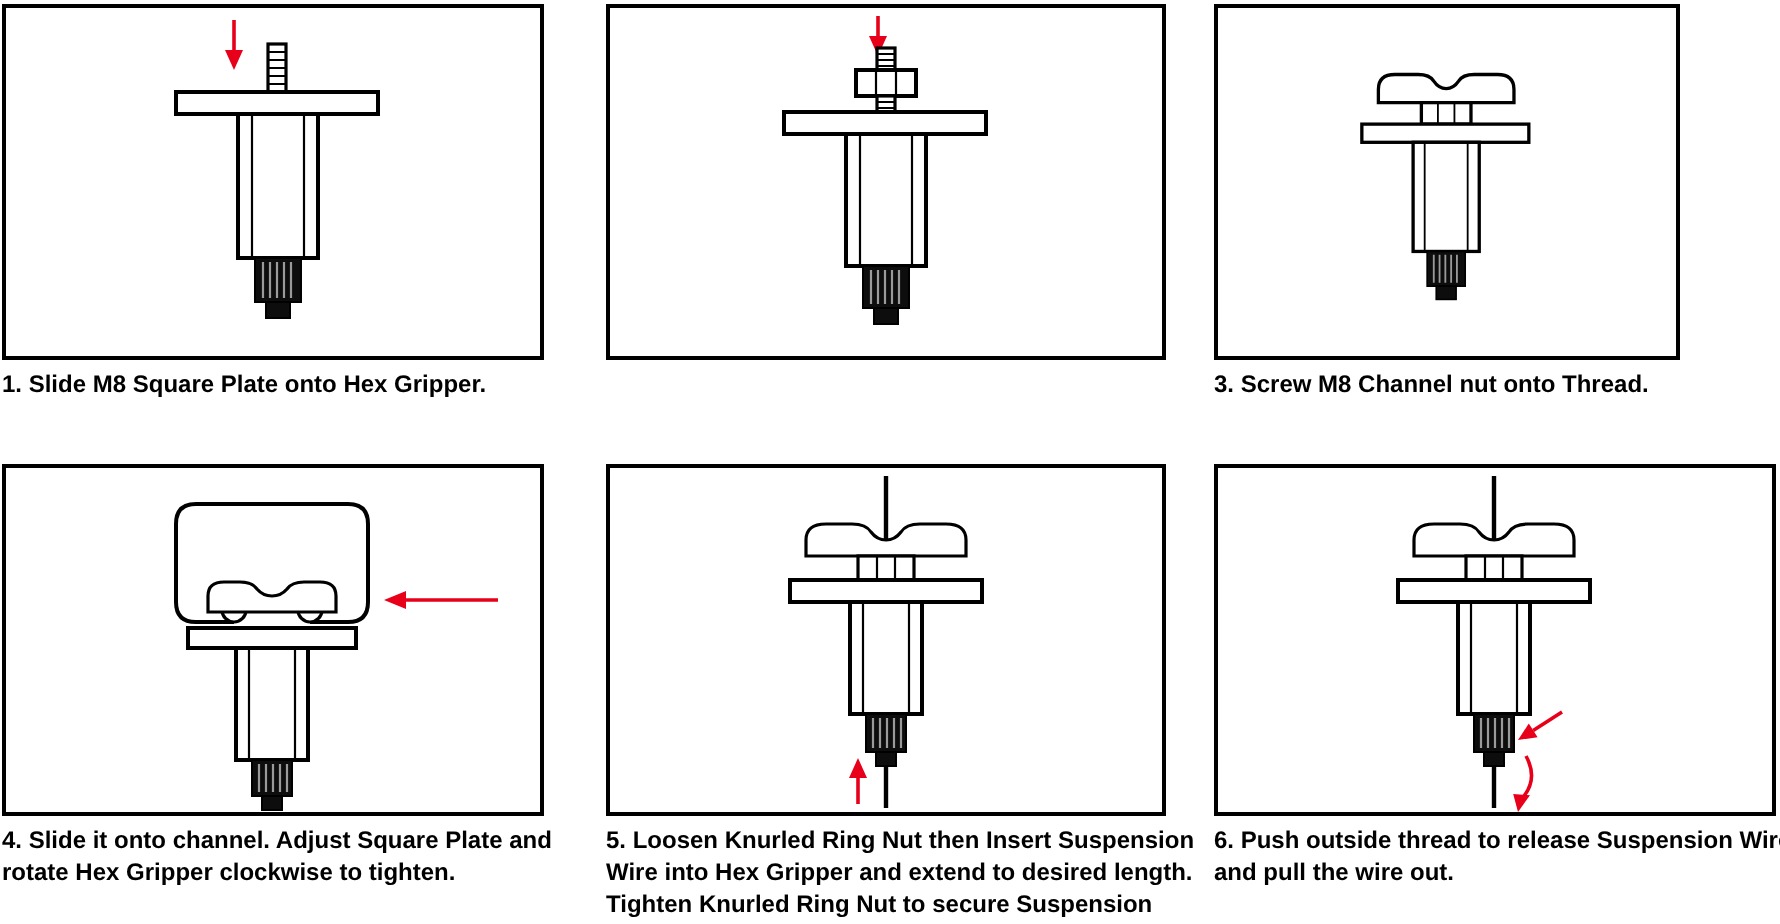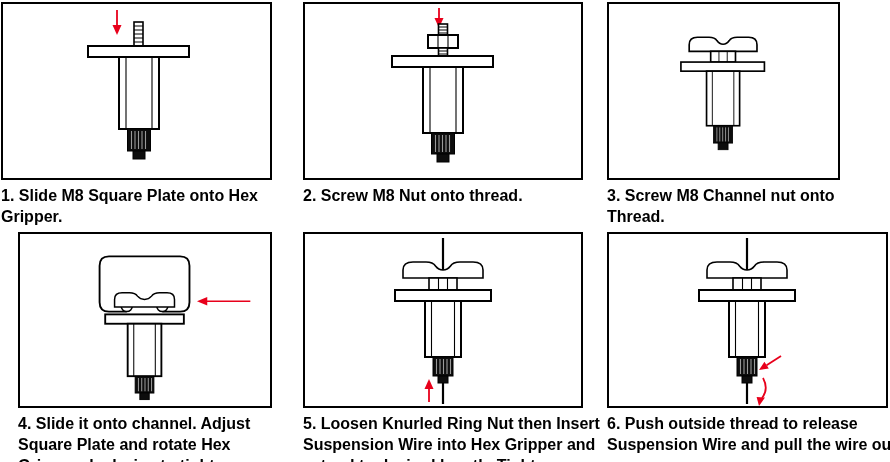--- a/index.html
+++ b/index.html
@@ -16,21 +16,21 @@
   .panel { position: absolute; margin: 0; }
   .box {
     width: 100%;
     border: 2px solid #000;
     background: #fff;
   }
   .box svg { display: block; width: 100%; height: 100%; }
   .caption {
     width: calc(100% + 18px);
     margin: 5px 0 0 0;
-    font-size: 16px;
+    font-size: 12px;
     font-weight: 600;
     line-height: 1.32;
     color: #000;
   }
   
   .part   { fill: #fff; stroke: #000; stroke-width: 1.6; }
   .thick  { stroke-width: 2; }
   .thin   { fill: none; stroke: #000; stroke-width: 1.1; }
   .hatch  { fill: none; stroke: #000; stroke-width: 1; }
   .wire   { fill: none; stroke: #000; stroke-width: 2.2; }
@@ -94,21 +94,20 @@
           <rect class="part thick" x="118" y="63" width="40" height="66"></rect>
           <path class="thin" d="M125 63 V129 M151 63 V129"></path>
         </g>
         <g>
           <rect class="knurl" x="126.5" y="129" width="23" height="21"></rect>
           <path class="kstripe" d="M130.5 131 V148 M134 131 V148 M137.5 131 V148 M141 131 V148 M144.5 131 V148"></path>
           <rect class="knurl" x="132" y="150" width="12" height="8"></rect>
         </g>
       </svg>
     </div>
-    <figcaption class="caption">2. Screw M8 Nut onto thread.</figcaption>
   </figure>
 
   <figure class="panel" style="left:607px; top:2px; width:233px;">
     <div class="box" style="height:178px;">
       <svg viewBox="0 0 277 174">
         <g>
           <path class="part thick" d="M97,39 L97,31 Q97,22 107,22 L121,22 Q128,22 130.5,26 Q133.5,30.5 138,30.5 Q142.5,30.5 145.5,26 Q148,22 155,22 L169,22 Q179,22 179,31 L179,39 Z"></path>
         </g>
         <g>
           <rect class="part thick" x="123" y="39" width="30" height="13"></rect>
@@ -122,21 +121,21 @@
         <g>
           <rect class="knurl" x="126.5" y="129" width="23" height="21"></rect>
           <path class="kstripe" d="M130.5 131 V148 M134 131 V148 M137.5 131 V148 M141 131 V148 M144.5 131 V148"></path>
           <rect class="knurl" x="132" y="150" width="12" height="8"></rect>
         </g>
       </svg>
     </div>
     <figcaption class="caption">3. Screw M8 Channel nut onto Thread.</figcaption>
   </figure>
 
-  <figure class="panel" style="left:1px; top:232px; width:271px;padding-left:17px;">
+  <figure class="panel" style="left:1px; top:232px; width:271px;">
     <div class="box" style="height:176px;">
       <svg viewBox="0 0 267 172">
         <g>
           <path class="part thick" d="M114,77 L95,77 Q85,77 85,67 L85,28 Q85,18 95,18 L171,18 Q181,18 181,28 L181,67 Q181,77 171,77 L152,77"></path>
           <circle class="part" cx="114" cy="71" r="6"></circle>
           <circle class="part" cx="152" cy="71" r="6"></circle>
         </g>
         <g>
           <path class="part" d="M101,72 V64 Q101,57 109,57 L117,57 Q123,57 125.5,60.5 Q128.5,64 133,64 Q137.5,64 140.5,60.5 Q143,57 149,57 L157,57 Q165,57 165,64 V72 Z"></path>
         </g>

